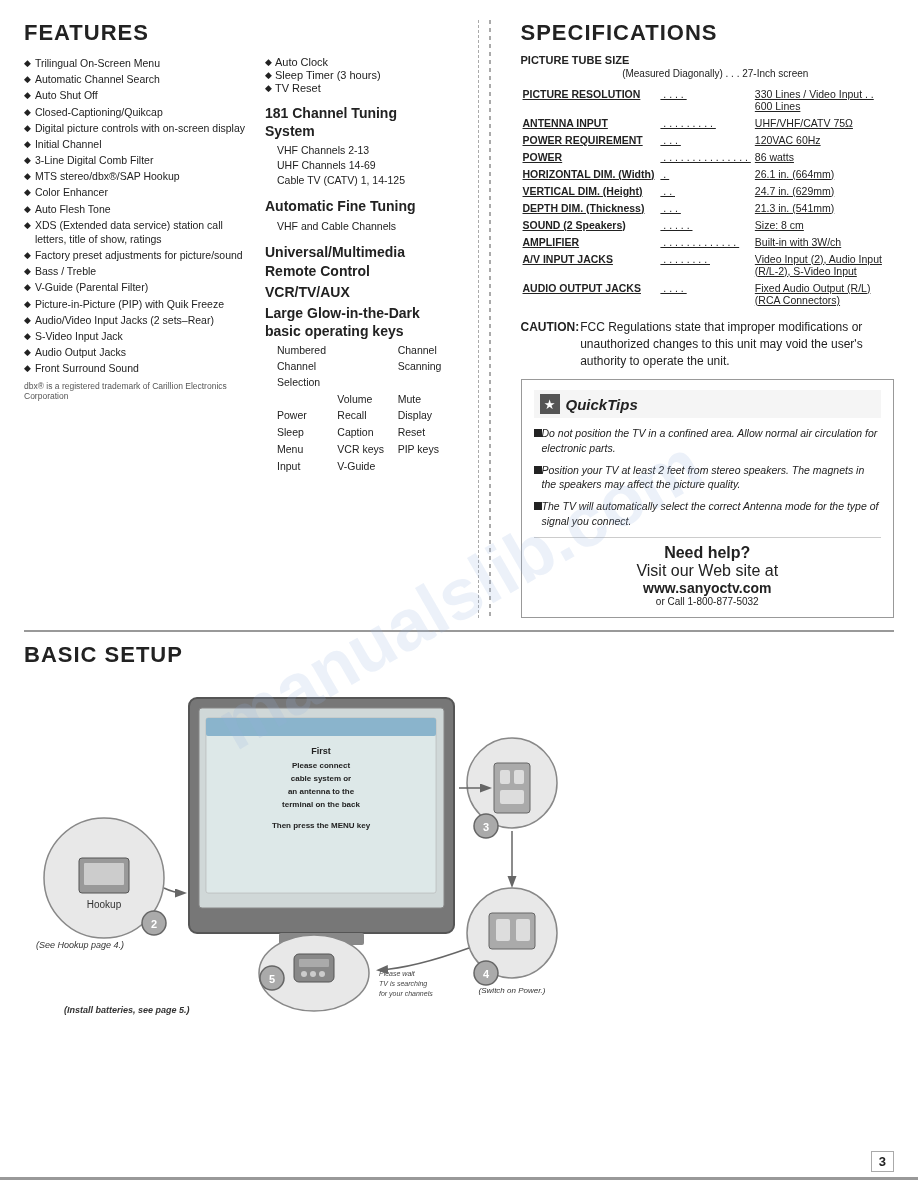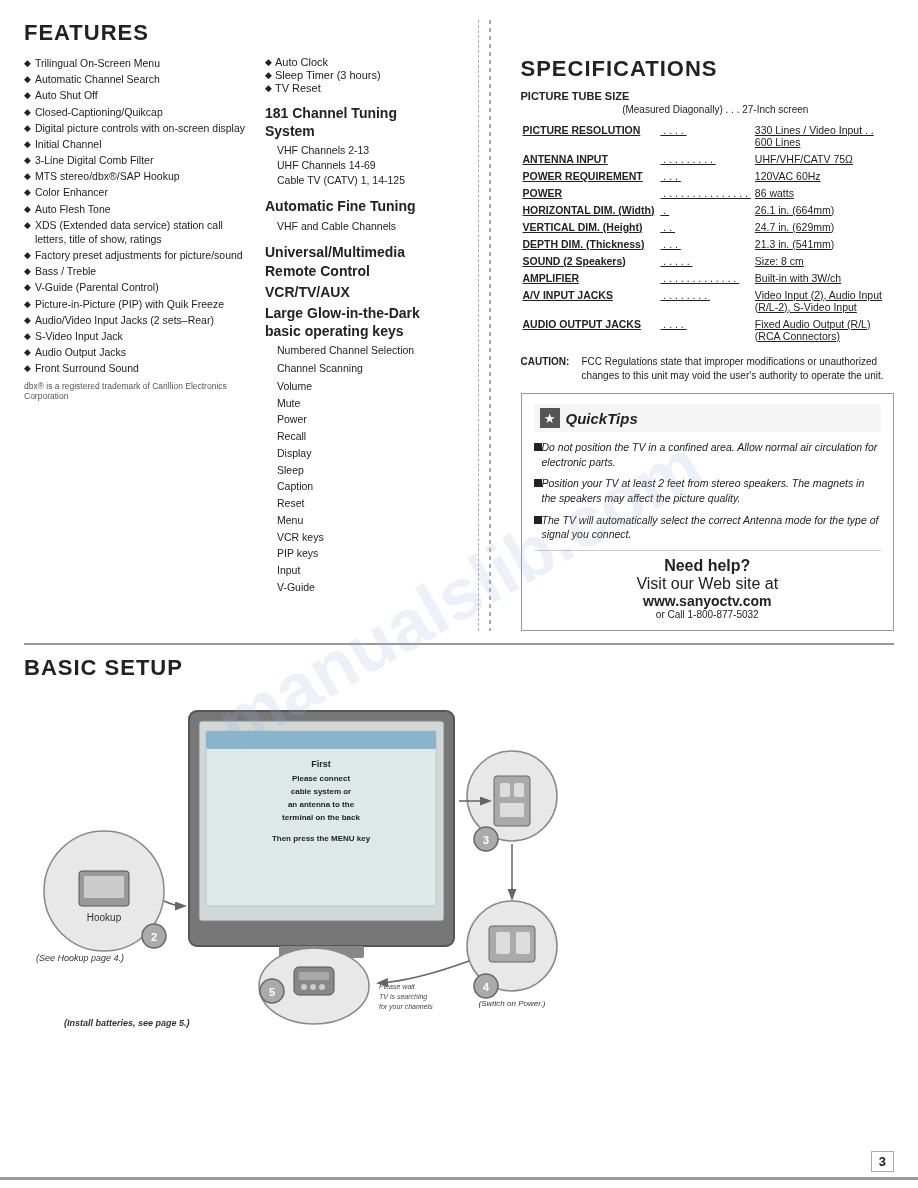--- a/index.html
+++ b/index.html
@@ -27,21 +27,20 @@
       margin-bottom: 0;
     }
     .features-col {
       width: 455px;
       padding-right: 28px;
       border-right: 1.5px dashed #aaa;
     }
     .specs-col {
       flex: 1;
       padding-left: 20px;
-      margin-top: 36px;
     }
     .section-title {
       font-size: 22px;
       font-weight: bold;
       letter-spacing: 1px;
       margin-bottom: 10px;
       font-family: Arial, Helvetica, sans-serif;
     }
     
     .features-inner {
@@ -89,41 +88,41 @@
     .sub-item-bullet {
       display: flex;
       align-items: flex-start;
       margin-bottom: 1px;
     }
     .sub-item-bullet .bullet-diamond {
       margin-right: 3px;
     }
     .channel-keys-grid {
       display: grid;
-      grid-template-columns: 1fr;
+      grid-template-columns: 1fr 1fr 1fr;
       gap: 1px 8px;
       margin-left: 12px;
       font-size: 10.5px;
     }
     .channel-key {
       line-height: 1.5;
     }
     .trademark-note {
       font-size: 8.5px;
       color: #555;
       margin-top: 6px;
     }
     .spec-value {
       flex: 1;
     }
     .caution-box {
       display: flex;
-      gap: 12px;
+      gap: 1px;
       margin-top: 8px;
-      font-size: 10px;
+      font-size: 12px;
       line-height: 1.4;
     }
     .caution-label {
       font-weight: bold;
       flex-shrink: 0;
     }
     
     .quick-tips-box {
       border: 1.5px solid #999;
       padding: 10px 12px;
@@ -332,21 +331,21 @@
           <div class="bullet-item">
             <span class="bullet-diamond">◆</span>
             <span class="bullet-text">Factory preset adjustments for picture/sound</span>
           </div>
           <div class="bullet-item">
             <span class="bullet-diamond">◆</span>
             <span class="bullet-text">Bass / Treble</span>
           </div>
           <div class="bullet-item">
             <span class="bullet-diamond">◆</span>
-            <span class="bullet-text">V-Guide (Parental Control)</span>
+            <span class="bullet-text">V-Guide (Parental Filter)</span>
           </div>
           <div class="bullet-item">
             <span class="bullet-diamond">◆</span>
             <span class="bullet-text">Picture-in-Picture (PIP) with Quik Freeze</span>
           </div>
           <div class="bullet-item">
             <span class="bullet-diamond">◆</span>
             <span class="bullet-text">Audio/Video Input Jacks (2 sets–Rear)</span>
           </div>
           <div class="bullet-item">

